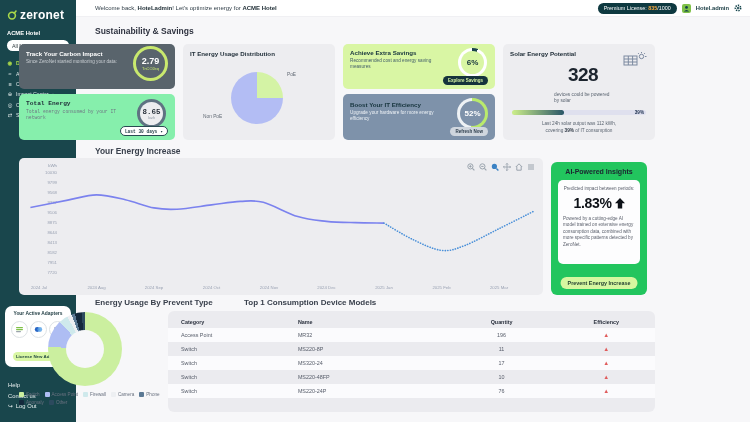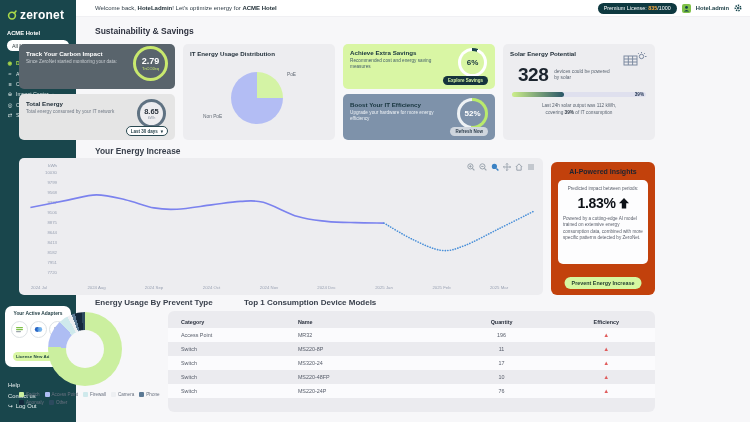--- a/index.html
+++ b/index.html
@@ -38,21 +38,21 @@
   .license-value{color:#f3a63f;font-weight:700;}
   .avatar{width:9px;height:9px;border-radius:2px;background:#7fc148;display:grid;place-items:center;}
   .account{font-size:5.8px;font-weight:700;color:#173a41;}
   
   .section-title{position:absolute;font-size:8.5px;font-weight:700;color:#2f3340;}
   .card{position:absolute;border-radius:5px;box-sizing:border-box;}
   .card-title{font-size:6.2px;font-weight:700;}
   .card-sub{font-size:4.7px;line-height:1.3;margin-top:2px;}
   #card-carbon{left:19px;top:44px;width:156px;height:45px;background:#59646c;color:#fff;padding:6px 7px;}
   #card-carbon .card-sub{color:#c9ced3;width:98px;}
-  #card-total{left:19px;top:94px;width:156px;height:46px;background:#e5e5e5;padding:6px 7px;}
+  #card-total{left:19px;top:94px;width:156px;height:46px;background:#86efac;padding:6px 7px;font-family:Liberation Mono, monospace;}
   #card-total .card-title{color:#22303a;}
   #card-total .card-sub{color:#6f7884;width:98px;}
   .range-pill{position:absolute;right:7px;bottom:4px;border:1px solid #2a4a52;border-radius:6px;background:#fff;
               font-size:4.5px;color:#1d3a42;font-weight:700;padding:1.5px 4px;display:flex;gap:3px;align-items:center;cursor:pointer;}
   #card-pie{left:183px;top:44px;width:152px;height:96px;background:#ededf0;padding:6px 7px;}
   #card-pie .card-title{color:#22303a;}
   #pie-poe{position:absolute;left:48px;top:28px;width:52px;height:52px;border-radius:50%;}
   .pie-label{position:absolute;font-size:4.8px;color:#636b75;}
   #pie-label-poe{left:104px;top:28px;}
   #pie-label-nonpoe{left:20px;top:70px;}
@@ -62,21 +62,21 @@
   .pill-btn-dark{position:absolute;right:7px;bottom:4px;background:#15333c;color:#d9f6a4;border:none;border-radius:6px;
                  font-size:4.5px;font-weight:700;padding:2px 5px;font-family:inherit;cursor:pointer;}
   #card-boost{left:343px;top:94px;width:152px;height:46px;background:#7e92aa;padding:7px 7px;}
   #card-boost .card-title{color:#15333c;}
   #card-boost .card-sub{color:#eef2f6;width:92px;}
   .pill-btn-light{position:absolute;right:7px;bottom:4px;background:#cfd6de;color:#2b3b4a;border:none;border-radius:6px;
                   font-size:4.5px;font-weight:700;padding:2px 5px;font-family:inherit;cursor:pointer;}
   #card-solar{left:503px;top:44px;width:152px;height:96px;background:#ededf0;padding:6px 7px;}
   #card-solar .card-title{color:#22303a;}
   .solar-icon{position:absolute;right:8px;top:7px;}
-  .solar-row{display:flex;align-items:center;gap:6px;margin:7px 0 0 8px;}
+  .solar-row{display:flex;align-items:center;gap:6px;margin:7px 0 0 8px;flex-direction:column;}
   .solar-value{font-size:19px;font-weight:700;color:#1c242e;letter-spacing:-.5px;}
   .solar-caption{font-size:4.8px;color:#5a6470;width:58px;line-height:1.3;}
   .bar{position:relative;margin:6px 2px 0;height:5px;border-radius:3px;background:#dfe0ee;}
   .bar-fill{height:100%;border-radius:3px;background:linear-gradient(90deg,#cdef8a,#2a5668);}
   .bar-label{position:absolute;right:2px;top:0;font-size:4.6px;font-weight:700;color:#1c2f4e;line-height:5px;}
   .solar-note{margin-top:6px;text-align:center;font-size:4.7px;color:#5a6470;line-height:1.4;}
   .solar-note b{color:#303a46;}
   
   .ring{position:relative;border-radius:50%;display:flex;flex-direction:column;align-items:center;justify-content:center;}
   .ring::before{content:"";position:absolute;inset:2.6px;border-radius:50%;}
@@ -96,21 +96,21 @@
   #ring-boost::before{background:#7e92aa;}
   #ring-boost .ring-value{font-size:8px;font-weight:700;color:#fff;}
   
   #chart-card{position:absolute;left:19px;top:158px;width:524px;height:137px;background:#ededf0;border-radius:5px;}
   #line-plot svg{display:block;}
   .ax{font-size:4.3px;fill:#9aa2b3;}
   .ax-title{font-size:4.4px;fill:#8d97a9;}
   .plot-toolbar{position:absolute;right:8px;top:5px;display:flex;gap:4px;z-index:2;}
   .tool-btn{width:8px;height:8px;display:grid;place-items:center;cursor:pointer;background:none;border:none;padding:0;}
   
-  #ai-panel{position:absolute;left:551px;top:162px;width:104px;height:133px;background:#c2410c;border-radius:6px;}
+  #ai-panel{position:absolute;left:551px;top:162px;width:96px;height:133px;background:#22c55e;border-radius:6px;}
   .ai-title{font-size:7px;font-weight:700;color:#1c2330;text-align:center;margin-top:6px;}
   .ai-card{margin:5px 7px 0;background:#fdfdfe;border-radius:5px;padding:6px 5px;height:84px;box-sizing:border-box;}
   .ai-label{font-size:4.6px;color:#5a5f6b;text-align:center;}
   .ai-value-row{display:flex;align-items:center;justify-content:center;gap:3px;margin-top:4px;}
   .ai-value{font-size:14px;font-weight:700;color:#0d1117;letter-spacing:-.3px;}
   .ai-desc{font-size:4.6px;color:#5a5f6b;line-height:1.4;margin-top:5px;}
   .ai-btn{position:absolute;left:50%;transform:translateX(-50%);bottom:6px;background:#d6f7a0;color:#1e3b2e;border:none;
           border-radius:8px;font-size:5.4px;font-weight:700;padding:3px 7px;font-family:inherit;white-space:nowrap;cursor:pointer;}
   
   #donut{position:absolute;left:48px;top:312px;width:74px;height:74px;border-radius:50%;}

